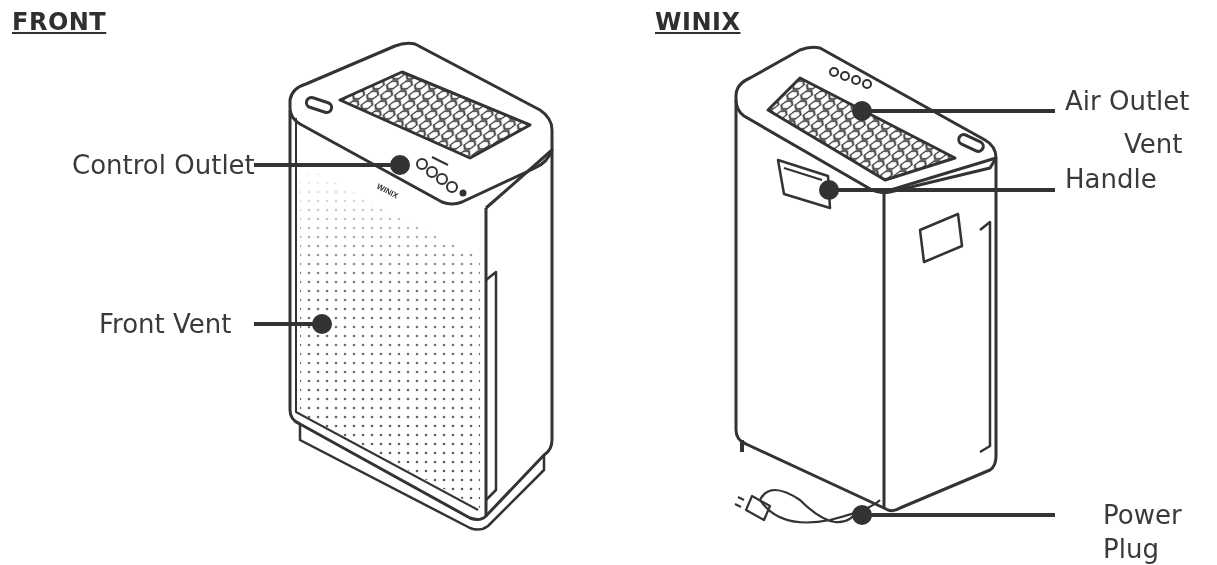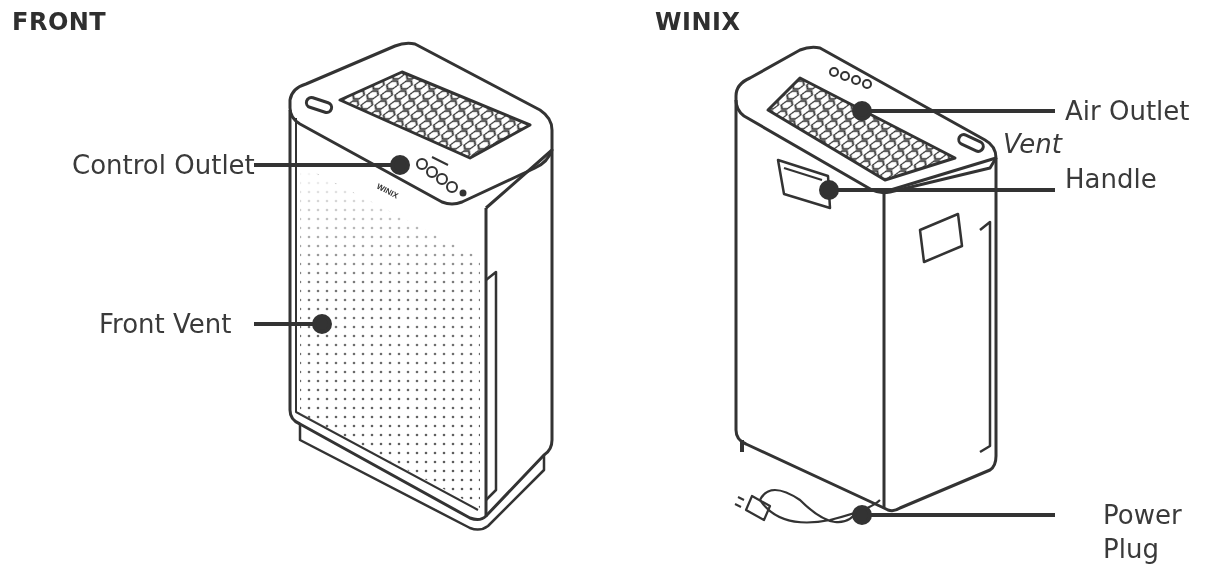--- a/index.html
+++ b/index.html
@@ -1,18 +1,18 @@
 <!DOCTYPE html>
 <html><head>
 <meta charset="utf-8">
 <style>
   html, body { margin: 0; padding: 0; background: #ffffff; }
   body { width: 1217px; height: 565px; position: relative; overflow: hidden;
          font-family: "DejaVu Sans", "Liberation Sans", sans-serif; color: #3a3a3a; }
-  .title { position: absolute; font-size: 24px; font-weight: 600; color: #2f2f2f; letter-spacing: 0.5px; }
+  .title { position: absolute; font-size: 24px; font-weight: 600; color: #2f2f2f; letter-spacing: 0.5px; text-decoration: underline; }
   .label { position: absolute; font-size: 26px; color: #3a3a3a; line-height: 34px; }
   svg.art { position: absolute; left: 0; top: 0; }
 </style>
 </head>
 <body>
 
 <div class="title" style="left:12px; top:8px;">FRONT</div>
 <div class="title" style="left:655px; top:8px;">WINIX</div>
 
 <svg class="art" width="1217" height="565" viewBox="0 0 1217 565">
@@ -109,16 +109,16 @@
   <g stroke="#333" stroke-width="4">
     <line x1="862" y1="515" x2="1055" y2="515"></line>
     <circle cx="862" cy="515" r="8" fill="#333"></circle>
   </g>
 
   <text x="376" y="188" font-family="Liberation Sans, sans-serif" font-size="8" font-weight="700" fill="#333" transform="rotate(28 376 188)">WINIX</text>
 </svg>
 
 <div class="label" style="left:72px; top:148px;">Control Outlet</div>
 <div class="label" style="left:99px; top:307px;">Front Vent</div>
-<div class="label" style="left:1065px; top:94px;">Air Outlet</div>
-<div class="label" style="left:1003px; top:127px;font-style:italic;">Vent</div>
+<div class="label" style="left:1065px; top:84px;">Air Outlet</div>
+<div class="label" style="left:1124px; top:127px;">Vent</div>
 <div class="label" style="left:1065px; top:162px;text-align:right;">Handle</div>
 <div class="label" style="left:1065px; top:498px;margin-left:38px;">Power Plug</div>
 
 </body></html>

